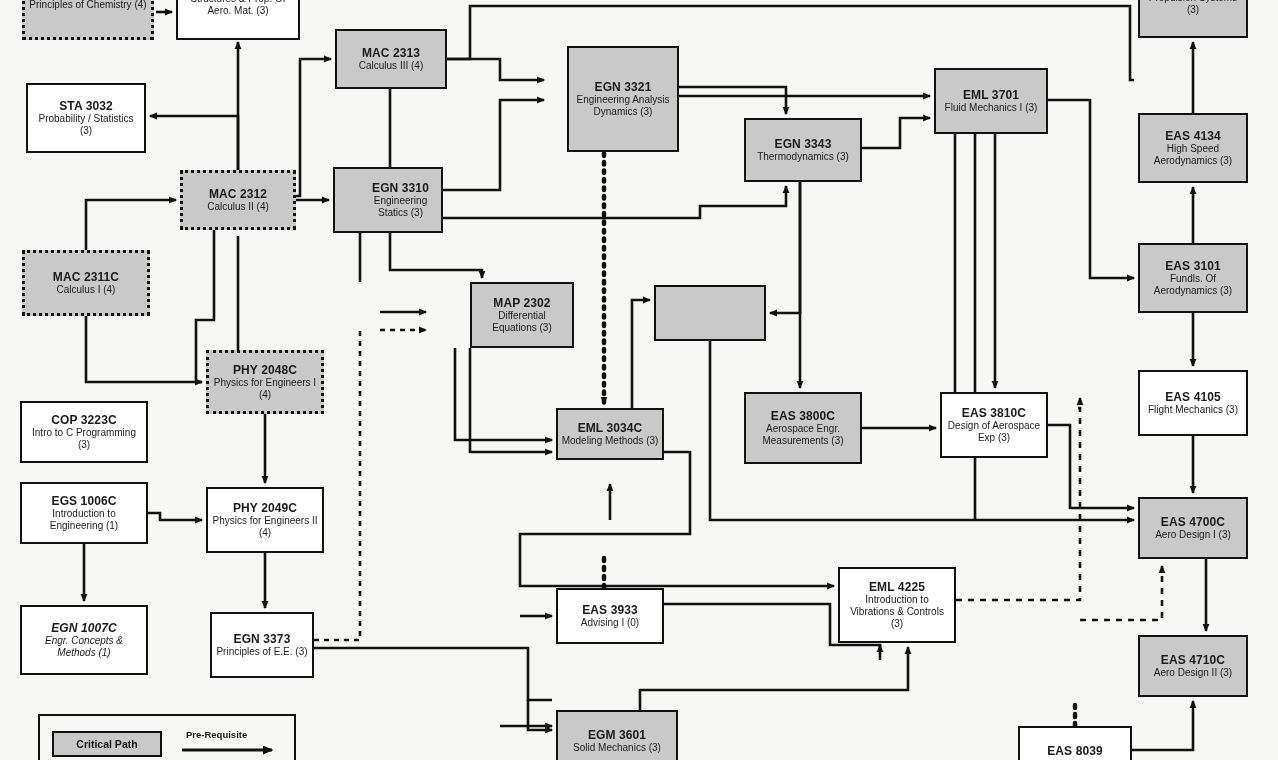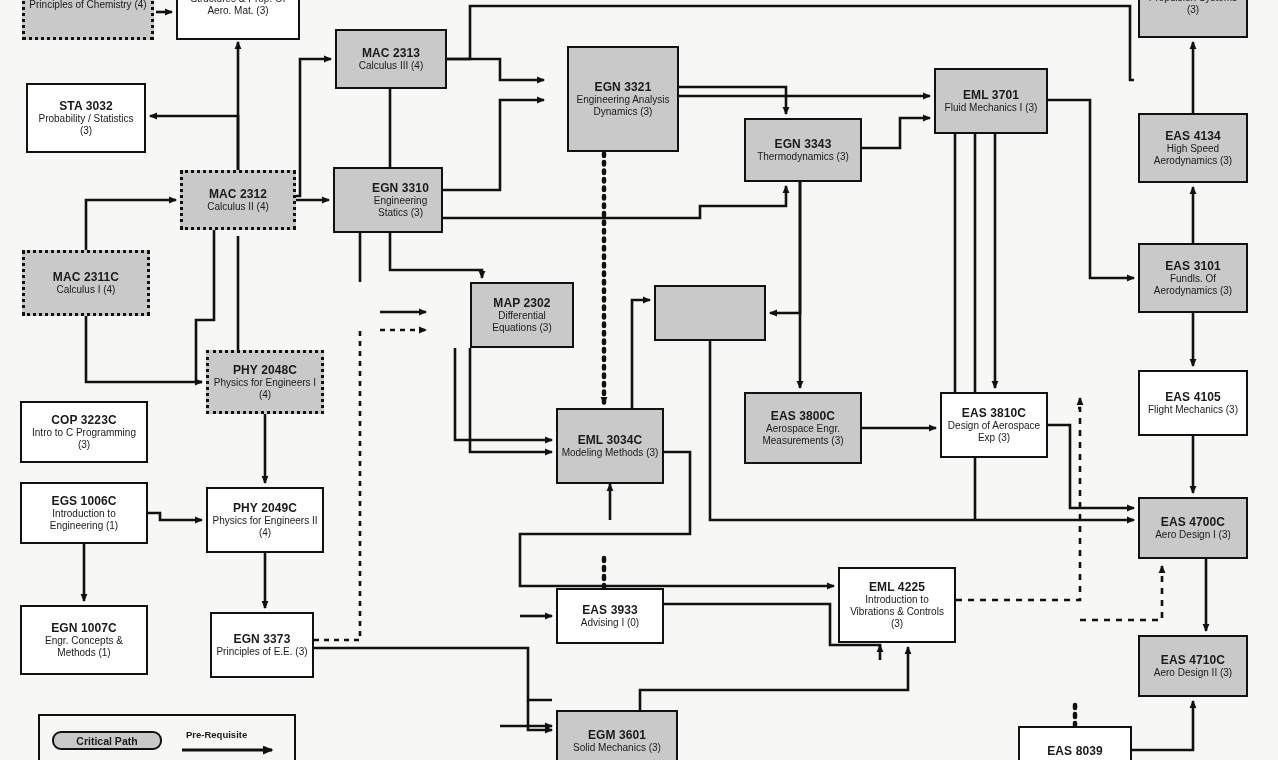--- a/index.html
+++ b/index.html
@@ -272,37 +272,37 @@
         <div class="title">Aerospace Engr. Measurements (3)</div>
       </div>
       <div class="node plain" style="left: 940px; top: 392px; width: 108px; height: 66px;">
         <div class="code">EAS 3810C</div>
         <div class="title">Design of Aerospace Exp (3)</div>
       </div>
       <div class="node plain" style="left: 20px; top: 401px; width: 128px; height: 62px;">
         <div class="code">COP 3223C</div>
         <div class="title">Intro to C Programming (3)</div>
       </div>
-      <div class="node shaded" style="left: 556px; top: 408px; width: 108px; height: 76px;">
+      <div class="node shaded" style="left: 556px; top: 408px; width: 108px; height: 52px;">
         <div class="code">EML 3034C</div>
         <div class="title">Modeling Methods (3)</div>
       </div>
       <div class="node plain" style="left: 20px; top: 482px; width: 128px; height: 62px;">
         <div class="code">EGS 1006C</div>
         <div class="title">Introduction to Engineering (1)</div>
       </div>
       <div class="node plain" style="left: 206px; top: 487px; width: 118px; height: 66px;">
         <div class="code">PHY 2049C</div>
         <div class="title">Physics for Engineers II (4)</div>
       </div>
       <div class="node shaded" style="left: 1138px; top: 497px; width: 110px; height: 62px;">
         <div class="code">EAS 4700C</div>
         <div class="title">Aero Design I (3)</div>
       </div>
-      <div class="node plain" style="left: 20px; top: 605px; width: 128px; height: 70px;">
+      <div class="node plain" style="left: 20px; top: 605px; width: 128px; height: 70px; font-style: italic;">
         <div class="code">EGN 1007C</div>
         <div class="title">Engr. Concepts &amp; Methods (1)</div>
       </div>
       <div class="node plain" style="left: 556px; top: 588px; width: 108px; height: 56px;">
         <div class="code">EAS 3933</div>
         <div class="title">Advising I (0)</div>
       </div>
       <div class="node plain" style="left: 838px; top: 567px; width: 118px; height: 76px;">
         <div class="code">EML 4225</div>
         <div class="title">Introduction to Vibrations &amp; Controls (3)</div>
@@ -318,21 +318,21 @@
       <div class="node shaded" style="left: 556px; top: 710px; width: 122px; height: 62px;">
         <div class="code">EGM 3601</div>
         <div class="title">Solid Mechanics (3)</div>
       </div>
       <div class="node plain" style="left: 1018px; top: 726px; width: 114px; height: 50px;">
         <div class="code">EAS 8039</div>
       </div>
     </div>
 
   <div class="legend" style="left:38px; top:714px; width:258px; height:60px;"></div>
-  <div class="legend-chip" style="left:52px; top:731px; width:110px; height:19px;border-radius:9px;">
+  <div class="legend-chip" style="left:52px; top:731px; width:110px; height:26px;">
     <span>Critical Path</span>
   </div>
   <div class="legend-label" style="left:186px; top:729px;">Pre-Requisite</div>
   <svg style="position:absolute; left:180px; top:744px; width:110px; height:22px;">
     <defs>
       <marker id="ah2" markerWidth="11" markerHeight="11" refX="9" refY="4.4" orient="auto" markerUnits="userSpaceOnUse">
         <path d="M0,0 L10.5,4.4 L0,8.8 z" fill="#111111"></path>
       </marker>
     </defs>
     <path d="M2,6 L92,6" stroke="#111111" stroke-width="3" fill="none" marker-end="url(#ah2)"></path>

